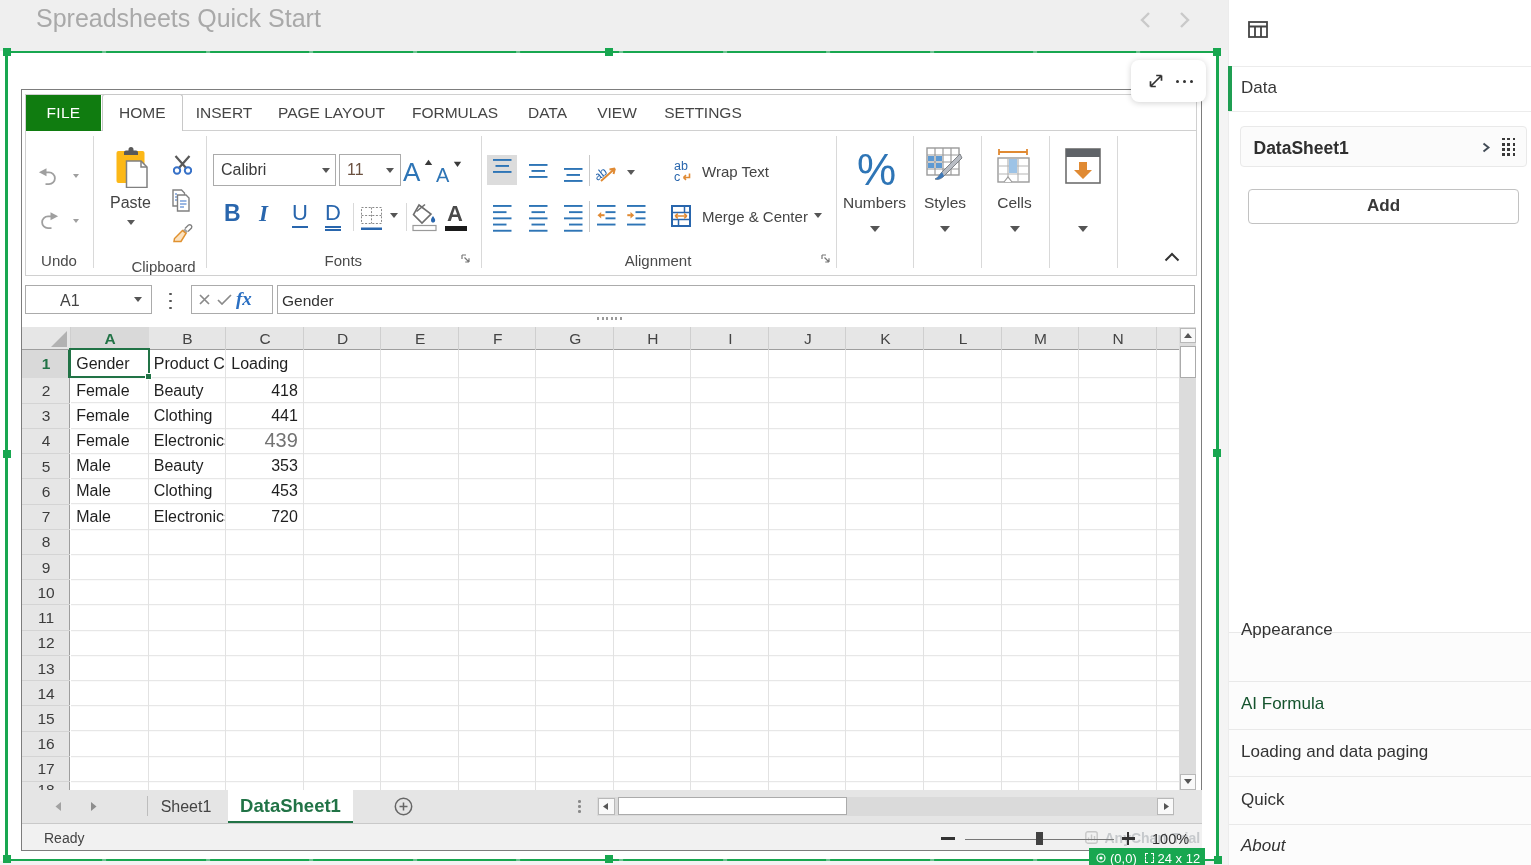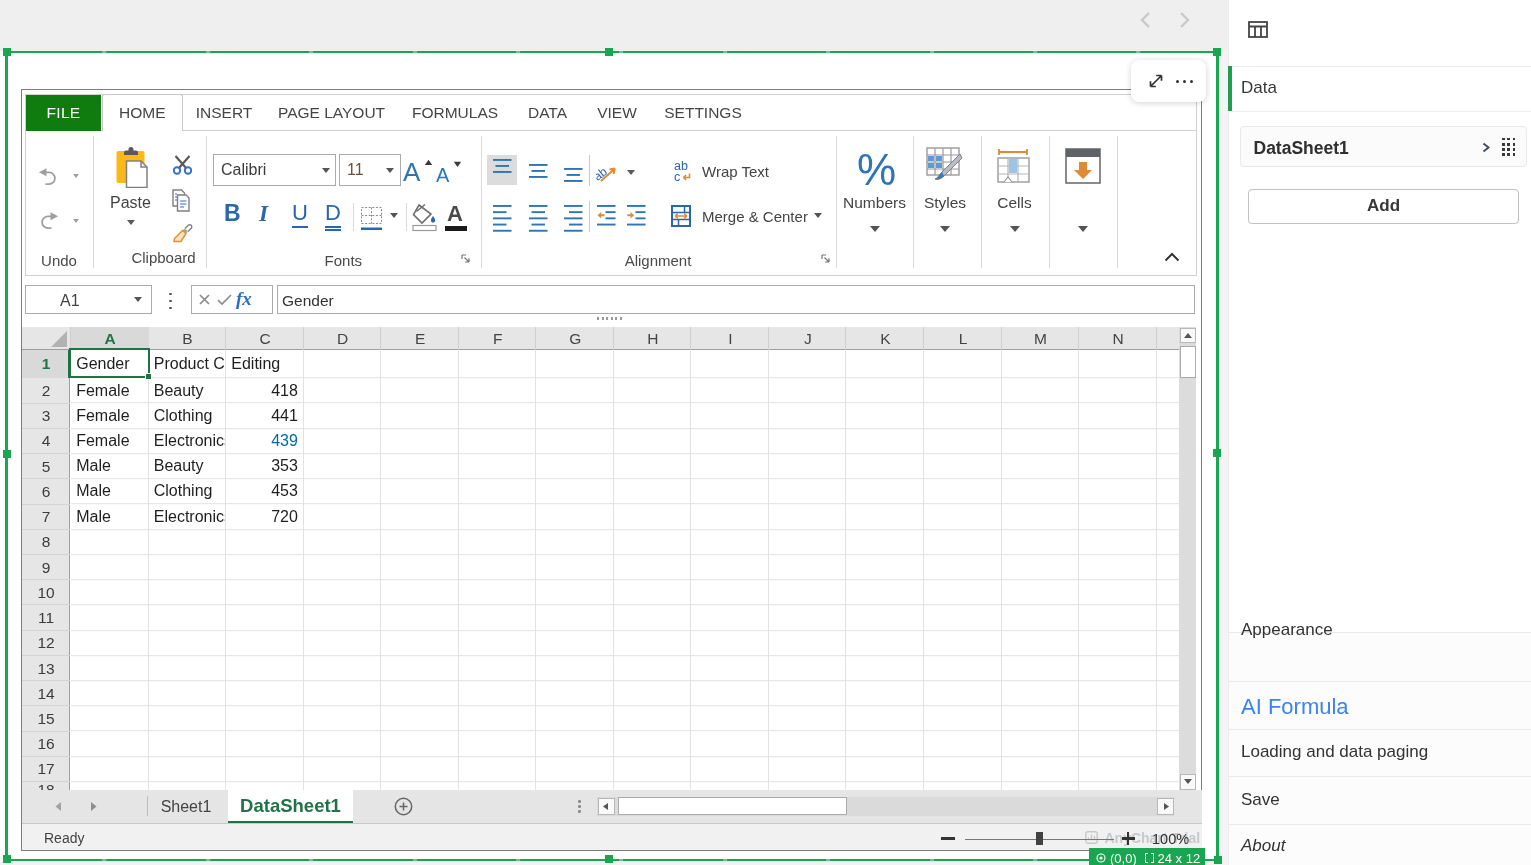--- a/index.html
+++ b/index.html
@@ -7,20 +7,21 @@
 #app{position:absolute;left:0;top:0;width:1531px;height:865px;overflow:hidden}
 .a{position:absolute}
 .ct{display:flex;align-items:center;justify-content:center}
 svg{display:block}
 
 </style></head><body>
 <div id="app">
 <div class="a" style="left:0px;top:0px;width:1228px;height:50.5px;background:#efefef"></div>
 <div class="a" style="left:0px;top:861px;width:1228px;height:4px;background:#f2f2f2"></div>
 <div class="a" style="left:1219px;top:50px;width:9px;height:815px;background:#f4f4f4"></div>
+<div class="a" style="left:36px;top:4px;font-size:25px;color:#a9a9a9;white-space:nowrap;">Spreadsheets Quick Start</div>
 <svg class="a" style="left:1137px;top:10px" width="60" height="20" viewBox="0 0 60 20">
       <path d="M12 3 L5 10 L12 17" fill="none" stroke="#c9c9c9" stroke-width="2.4"></path>
       <path d="M44 3 L51 10 L44 17" fill="none" stroke="#c9c9c9" stroke-width="2.4"></path>
     </svg>
 <div class="a" style="left:21px;top:89px;width:1181px;height:762px;background:#fff;border:1px solid #7d7d7d"></div>
 <div class="a" style="left:25px;top:93.5px;width:1172px;height:182.5px;background:#fff;border:1px solid #d0d0d0"></div>
 <div class="a" style="left:25px;top:130px;width:1172px;height:1px;background:#d0d0d0"></div>
 <div class="a ct" style="left:26px;top:94.5px;width:75px;height:36px;background:#107c10;color:#fff;font-size:15.5px;letter-spacing:.3px">FILE</div>
 <div class="a ct" style="left:101.5px;top:94px;width:81.5px;height:36.8px;background:#fff;border:1px solid #c8c8c8;border-bottom:none;border-radius:3px 3px 0 0;font-size:15.5px;color:#454545">HOME</div>
 <div class="a" style="left:74px;top:100.5px;width:300px;height:24px;display:flex;align-items:center;justify-content:center;font-size:15.5px;color:#454545;white-space:nowrap;">INSERT</div>
@@ -31,21 +32,21 @@
 <div class="a" style="left:553px;top:100.5px;width:300px;height:24px;display:flex;align-items:center;justify-content:center;font-size:15.5px;color:#454545;white-space:nowrap;">SETTINGS</div>
 <div class="a" style="left:92.5px;top:136px;width:1px;height:132px;background:#d9d9d9"></div>
 <div class="a" style="left:206px;top:136px;width:1px;height:132px;background:#d9d9d9"></div>
 <div class="a" style="left:480.5px;top:136px;width:1px;height:132px;background:#d9d9d9"></div>
 <div class="a" style="left:836px;top:136px;width:1px;height:132px;background:#d9d9d9"></div>
 <div class="a" style="left:913px;top:136px;width:1px;height:132px;background:#d9d9d9"></div>
 <div class="a" style="left:981px;top:136px;width:1px;height:132px;background:#d9d9d9"></div>
 <div class="a" style="left:1049px;top:136px;width:1px;height:132px;background:#d9d9d9"></div>
 <div class="a" style="left:1117px;top:136px;width:1px;height:132px;background:#d9d9d9"></div>
 <div class="a" style="left:-91px;top:248.5px;width:300px;height:24px;display:flex;align-items:center;justify-content:center;font-size:15px;color:#4a4a4a;white-space:nowrap;">Undo</div>
-<div class="a" style="left:-0.5px;top:245px;width:300px;height:24px;display:flex;align-items:center;justify-content:center;font-size:15px;color:#4a4a4a;white-space:nowrap;padding-left:28px;">Clipboard</div>
+<div class="a" style="left:-0.5px;top:254px;width:300px;height:24px;display:flex;align-items:center;justify-content:center;font-size:15px;color:#4a4a4a;white-space:nowrap;padding-left:28px;">Clipboard</div>
 <div class="a" style="left:193.3px;top:248.5px;width:300px;height:24px;display:flex;align-items:center;justify-content:center;font-size:15px;color:#4a4a4a;white-space:nowrap;">Fonts</div>
 <div class="a" style="left:508px;top:248.5px;width:300px;height:24px;display:flex;align-items:center;justify-content:center;font-size:15px;color:#4a4a4a;white-space:nowrap;">Alignment</div>
 <svg class="a" style="left:461px;top:254px" width="10" height="10" viewBox="0 0 10 10">
       <path d="M1 1 L1 5 M1 1 L5 1 M3.5 3.5 L8 8 M8 8 L8 4.2 M8 8 L4.2 8" stroke="#777" stroke-width="1.2" fill="none"></path>
     </svg>
 <svg class="a" style="left:821px;top:254px" width="10" height="10" viewBox="0 0 10 10">
       <path d="M1 1 L1 5 M1 1 L5 1 M3.5 3.5 L8 8 M8 8 L8 4.2 M8 8 L4.2 8" stroke="#777" stroke-width="1.2" fill="none"></path>
     </svg>
 <svg class="a" style="left:1164px;top:252px" width="16" height="10" viewBox="0 0 16 10">
       <path d="M1.5 8.5 L8 2 L14.5 8.5" fill="none" stroke="#333" stroke-width="2"></path>
@@ -294,30 +295,30 @@
 <div class="a" style="left:-104px;top:606.085px;width:300px;height:24px;display:flex;align-items:center;justify-content:center;font-size:15.5px;color:#3c3c3c;white-space:nowrap;">11</div>
 <div class="a" style="left:-104px;top:631.315px;width:300px;height:24px;display:flex;align-items:center;justify-content:center;font-size:15.5px;color:#3c3c3c;white-space:nowrap;">12</div>
 <div class="a" style="left:-104px;top:656.5450000000001px;width:300px;height:24px;display:flex;align-items:center;justify-content:center;font-size:15.5px;color:#3c3c3c;white-space:nowrap;">13</div>
 <div class="a" style="left:-104px;top:681.775px;width:300px;height:24px;display:flex;align-items:center;justify-content:center;font-size:15.5px;color:#3c3c3c;white-space:nowrap;">14</div>
 <div class="a" style="left:-104px;top:707.005px;width:300px;height:24px;display:flex;align-items:center;justify-content:center;font-size:15.5px;color:#3c3c3c;white-space:nowrap;">15</div>
 <div class="a" style="left:-104px;top:732.2349999999999px;width:300px;height:24px;display:flex;align-items:center;justify-content:center;font-size:15.5px;color:#3c3c3c;white-space:nowrap;">16</div>
 <div class="a" style="left:-104px;top:757.4649999999999px;width:300px;height:24px;display:flex;align-items:center;justify-content:center;font-size:15.5px;color:#3c3c3c;white-space:nowrap;">17</div>
 <div class="a" style="left:-104px;top:777.5px;width:300px;height:24px;display:flex;align-items:center;justify-content:center;font-size:15.5px;color:#3c3c3c;white-space:nowrap;">18</div>
 <div class="a" style="left:71.2px;top:350.0px;width:76.55px;height:27.399999999999977px;display:flex;align-items:center;justify-content:flex-start;padding-left:5px;font-size:16px;color:#1f1f1f;overflow:hidden;white-space:nowrap">Gender</div>
 <div class="a" style="left:148.75px;top:350.0px;width:76.55px;height:27.399999999999977px;display:flex;align-items:center;justify-content:flex-start;padding-left:5px;font-size:16px;color:#1f1f1f;overflow:hidden;white-space:nowrap">Product Category</div>
-<div class="a" style="left:226.3px;top:350.0px;width:76.55px;height:27.399999999999977px;display:flex;align-items:center;justify-content:flex-start;padding-left:5px;font-size:16px;color:#1f1f1f;overflow:hidden;white-space:nowrap">Editing</div>
+<div class="a" style="left:226.3px;top:350.0px;width:76.55px;height:27.399999999999977px;display:flex;align-items:center;justify-content:flex-start;padding-left:5px;font-size:16px;color:#1f1f1f;overflow:hidden;white-space:nowrap">Loading</div>
 <div class="a" style="left:71.2px;top:378.4px;width:76.55px;height:24.230000000000018px;display:flex;align-items:center;justify-content:flex-start;padding-left:5px;font-size:16px;color:#1f1f1f;overflow:hidden;white-space:nowrap">Female</div>
 <div class="a" style="left:148.75px;top:378.4px;width:76.55px;height:24.230000000000018px;display:flex;align-items:center;justify-content:flex-start;padding-left:5px;font-size:16px;color:#1f1f1f;overflow:hidden;white-space:nowrap">Beauty</div>
 <div class="a" style="left:226.3px;top:378.4px;width:76.55px;height:24.230000000000018px;display:flex;align-items:center;justify-content:flex-end;padding-right:5px;font-size:16px;color:#1f1f1f;overflow:hidden;white-space:nowrap">418</div>
 <div class="a" style="left:71.2px;top:403.63px;width:76.55px;height:24.22999999999996px;display:flex;align-items:center;justify-content:flex-start;padding-left:5px;font-size:16px;color:#1f1f1f;overflow:hidden;white-space:nowrap">Female</div>
 <div class="a" style="left:148.75px;top:403.63px;width:76.55px;height:24.22999999999996px;display:flex;align-items:center;justify-content:flex-start;padding-left:5px;font-size:16px;color:#1f1f1f;overflow:hidden;white-space:nowrap">Clothing</div>
 <div class="a" style="left:226.3px;top:403.63px;width:76.55px;height:24.22999999999996px;display:flex;align-items:center;justify-content:flex-end;padding-right:5px;font-size:16px;color:#1f1f1f;overflow:hidden;white-space:nowrap">441</div>
 <div class="a" style="left:71.2px;top:428.85999999999996px;width:76.55px;height:24.230000000000018px;display:flex;align-items:center;justify-content:flex-start;padding-left:5px;font-size:16px;color:#1f1f1f;overflow:hidden;white-space:nowrap">Female</div>
 <div class="a" style="left:148.75px;top:428.85999999999996px;width:76.55px;height:24.230000000000018px;display:flex;align-items:center;justify-content:flex-start;padding-left:5px;font-size:16px;color:#1f1f1f;overflow:hidden;white-space:nowrap">Electronics</div>
-<div class="a" style="left:226.3px;top:428.85999999999996px;width:76.55px;height:24.230000000000018px;display:flex;align-items:center;justify-content:flex-end;padding-right:5px;font-size:16px;color:#0369a1;overflow:hidden;white-space:nowrap">439</div>
+<div class="a" style="left:226.3px;top:428.85999999999996px;width:76.55px;height:24.230000000000018px;display:flex;align-items:center;justify-content:flex-end;padding-right:5px;font-size:20px;color:#737373;overflow:hidden;white-space:nowrap">439</div>
 <div class="a" style="left:71.2px;top:454.09px;width:76.55px;height:24.230000000000018px;display:flex;align-items:center;justify-content:flex-start;padding-left:5px;font-size:16px;color:#1f1f1f;overflow:hidden;white-space:nowrap">Male</div>
 <div class="a" style="left:148.75px;top:454.09px;width:76.55px;height:24.230000000000018px;display:flex;align-items:center;justify-content:flex-start;padding-left:5px;font-size:16px;color:#1f1f1f;overflow:hidden;white-space:nowrap">Beauty</div>
 <div class="a" style="left:226.3px;top:454.09px;width:76.55px;height:24.230000000000018px;display:flex;align-items:center;justify-content:flex-end;padding-right:5px;font-size:16px;color:#1f1f1f;overflow:hidden;white-space:nowrap">353</div>
 <div class="a" style="left:71.2px;top:479.32px;width:76.55px;height:24.22999999999996px;display:flex;align-items:center;justify-content:flex-start;padding-left:5px;font-size:16px;color:#1f1f1f;overflow:hidden;white-space:nowrap">Male</div>
 <div class="a" style="left:148.75px;top:479.32px;width:76.55px;height:24.22999999999996px;display:flex;align-items:center;justify-content:flex-start;padding-left:5px;font-size:16px;color:#1f1f1f;overflow:hidden;white-space:nowrap">Clothing</div>
 <div class="a" style="left:226.3px;top:479.32px;width:76.55px;height:24.22999999999996px;display:flex;align-items:center;justify-content:flex-end;padding-right:5px;font-size:16px;color:#1f1f1f;overflow:hidden;white-space:nowrap">453</div>
 <div class="a" style="left:71.2px;top:504.54999999999995px;width:76.55px;height:24.230000000000018px;display:flex;align-items:center;justify-content:flex-start;padding-left:5px;font-size:16px;color:#1f1f1f;overflow:hidden;white-space:nowrap">Male</div>
 <div class="a" style="left:148.75px;top:504.54999999999995px;width:76.55px;height:24.230000000000018px;display:flex;align-items:center;justify-content:flex-start;padding-left:5px;font-size:16px;color:#1f1f1f;overflow:hidden;white-space:nowrap">Electronics</div>
 <div class="a" style="left:226.3px;top:504.54999999999995px;width:76.55px;height:24.230000000000018px;display:flex;align-items:center;justify-content:flex-end;padding-right:5px;font-size:16px;color:#1f1f1f;overflow:hidden;white-space:nowrap">720</div>
 <div class="a" style="left:69.4px;top:347.8px;width:80.35px;height:30.2px;border:2.2px solid #217346"></div>
@@ -427,16 +428,16 @@
 <div class="a" style="left:1512.5px;top:148.0px;width:2.7px;height:2.7px;background:#3a3a3a"></div>
 <div class="a" style="left:1512.5px;top:153.10000000000002px;width:2.7px;height:2.7px;background:#3a3a3a"></div>
 <div class="a" style="left:1248px;top:189px;width:271px;height:34.5px;background:#fff;border:1px solid #c2c2c2;border-radius:4px;display:flex;align-items:center;justify-content:center;font-size:17px;font-weight:bold;color:#383838">Add</div>
 <div class="a" style="left:1229px;top:631.5px;width:302px;height:233.5px;background:#fcfcfc"></div>
 <div class="a" style="left:1229px;top:631.5px;width:302px;height:1px;background:#e9e9e9"></div>
 <div class="a" style="left:1229px;top:681px;width:302px;height:1px;background:#e9e9e9"></div>
 <div class="a" style="left:1229px;top:729px;width:302px;height:1px;background:#e9e9e9"></div>
 <div class="a" style="left:1229px;top:775.5px;width:302px;height:1px;background:#e9e9e9"></div>
 <div class="a" style="left:1229px;top:824px;width:302px;height:1px;background:#e9e9e9"></div>
 <div class="a" style="left:1241px;top:620px;font-size:17px;color:#333;white-space:nowrap;">Appearance</div>
-<div class="a" style="left:1241px;top:694.3px;font-size:22px;color:#3b82f6;white-space:nowrap;">AI Formula</div>
+<div class="a" style="left:1241px;top:694.3px;font-size:17px;color:#14532d;white-space:nowrap;">AI Formula</div>
 <div class="a" style="left:1241px;top:742.3px;font-size:17px;color:#333;white-space:nowrap;">Loading and data paging</div>
-<div class="a" style="left:1241px;top:789.5px;font-size:17px;color:#333;white-space:nowrap;">Save</div>
+<div class="a" style="left:1241px;top:789.5px;font-size:17px;color:#333;white-space:nowrap;">Quick</div>
 <div class="a" style="left:1241px;top:835.5px;font-size:17px;color:#333;white-space:nowrap;font-style:italic;">About</div>
 </div>
 </body></html>

